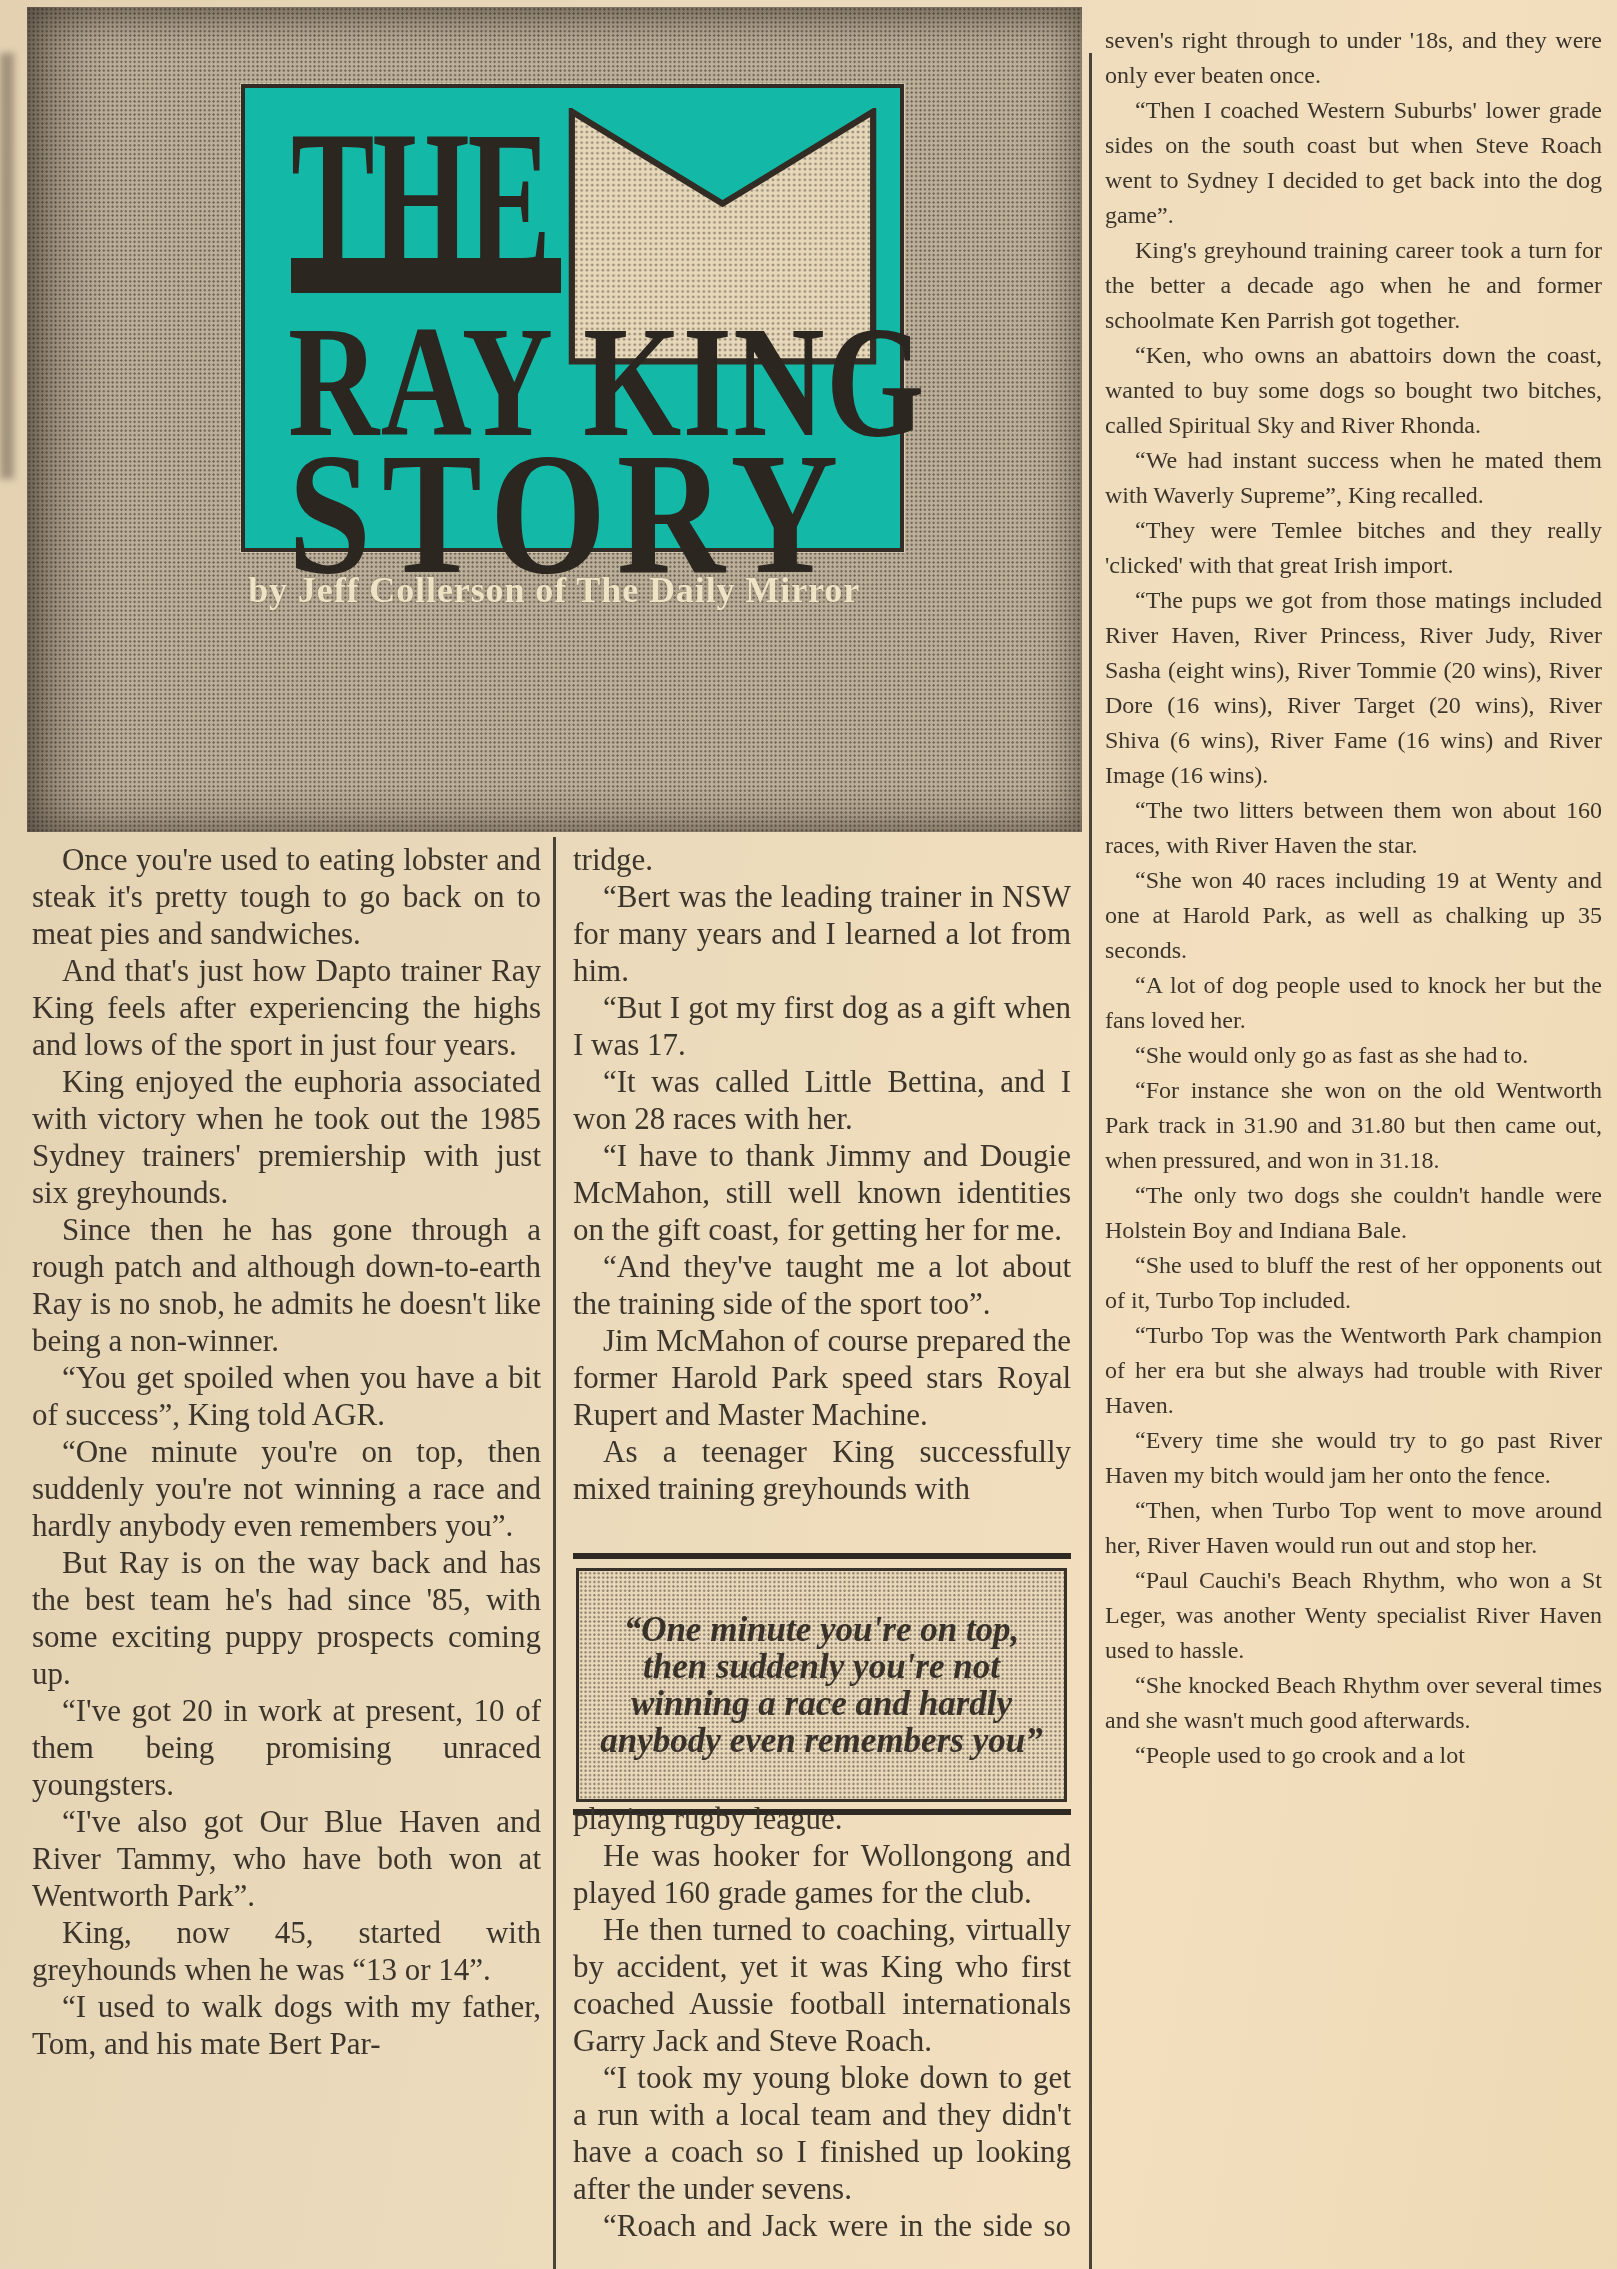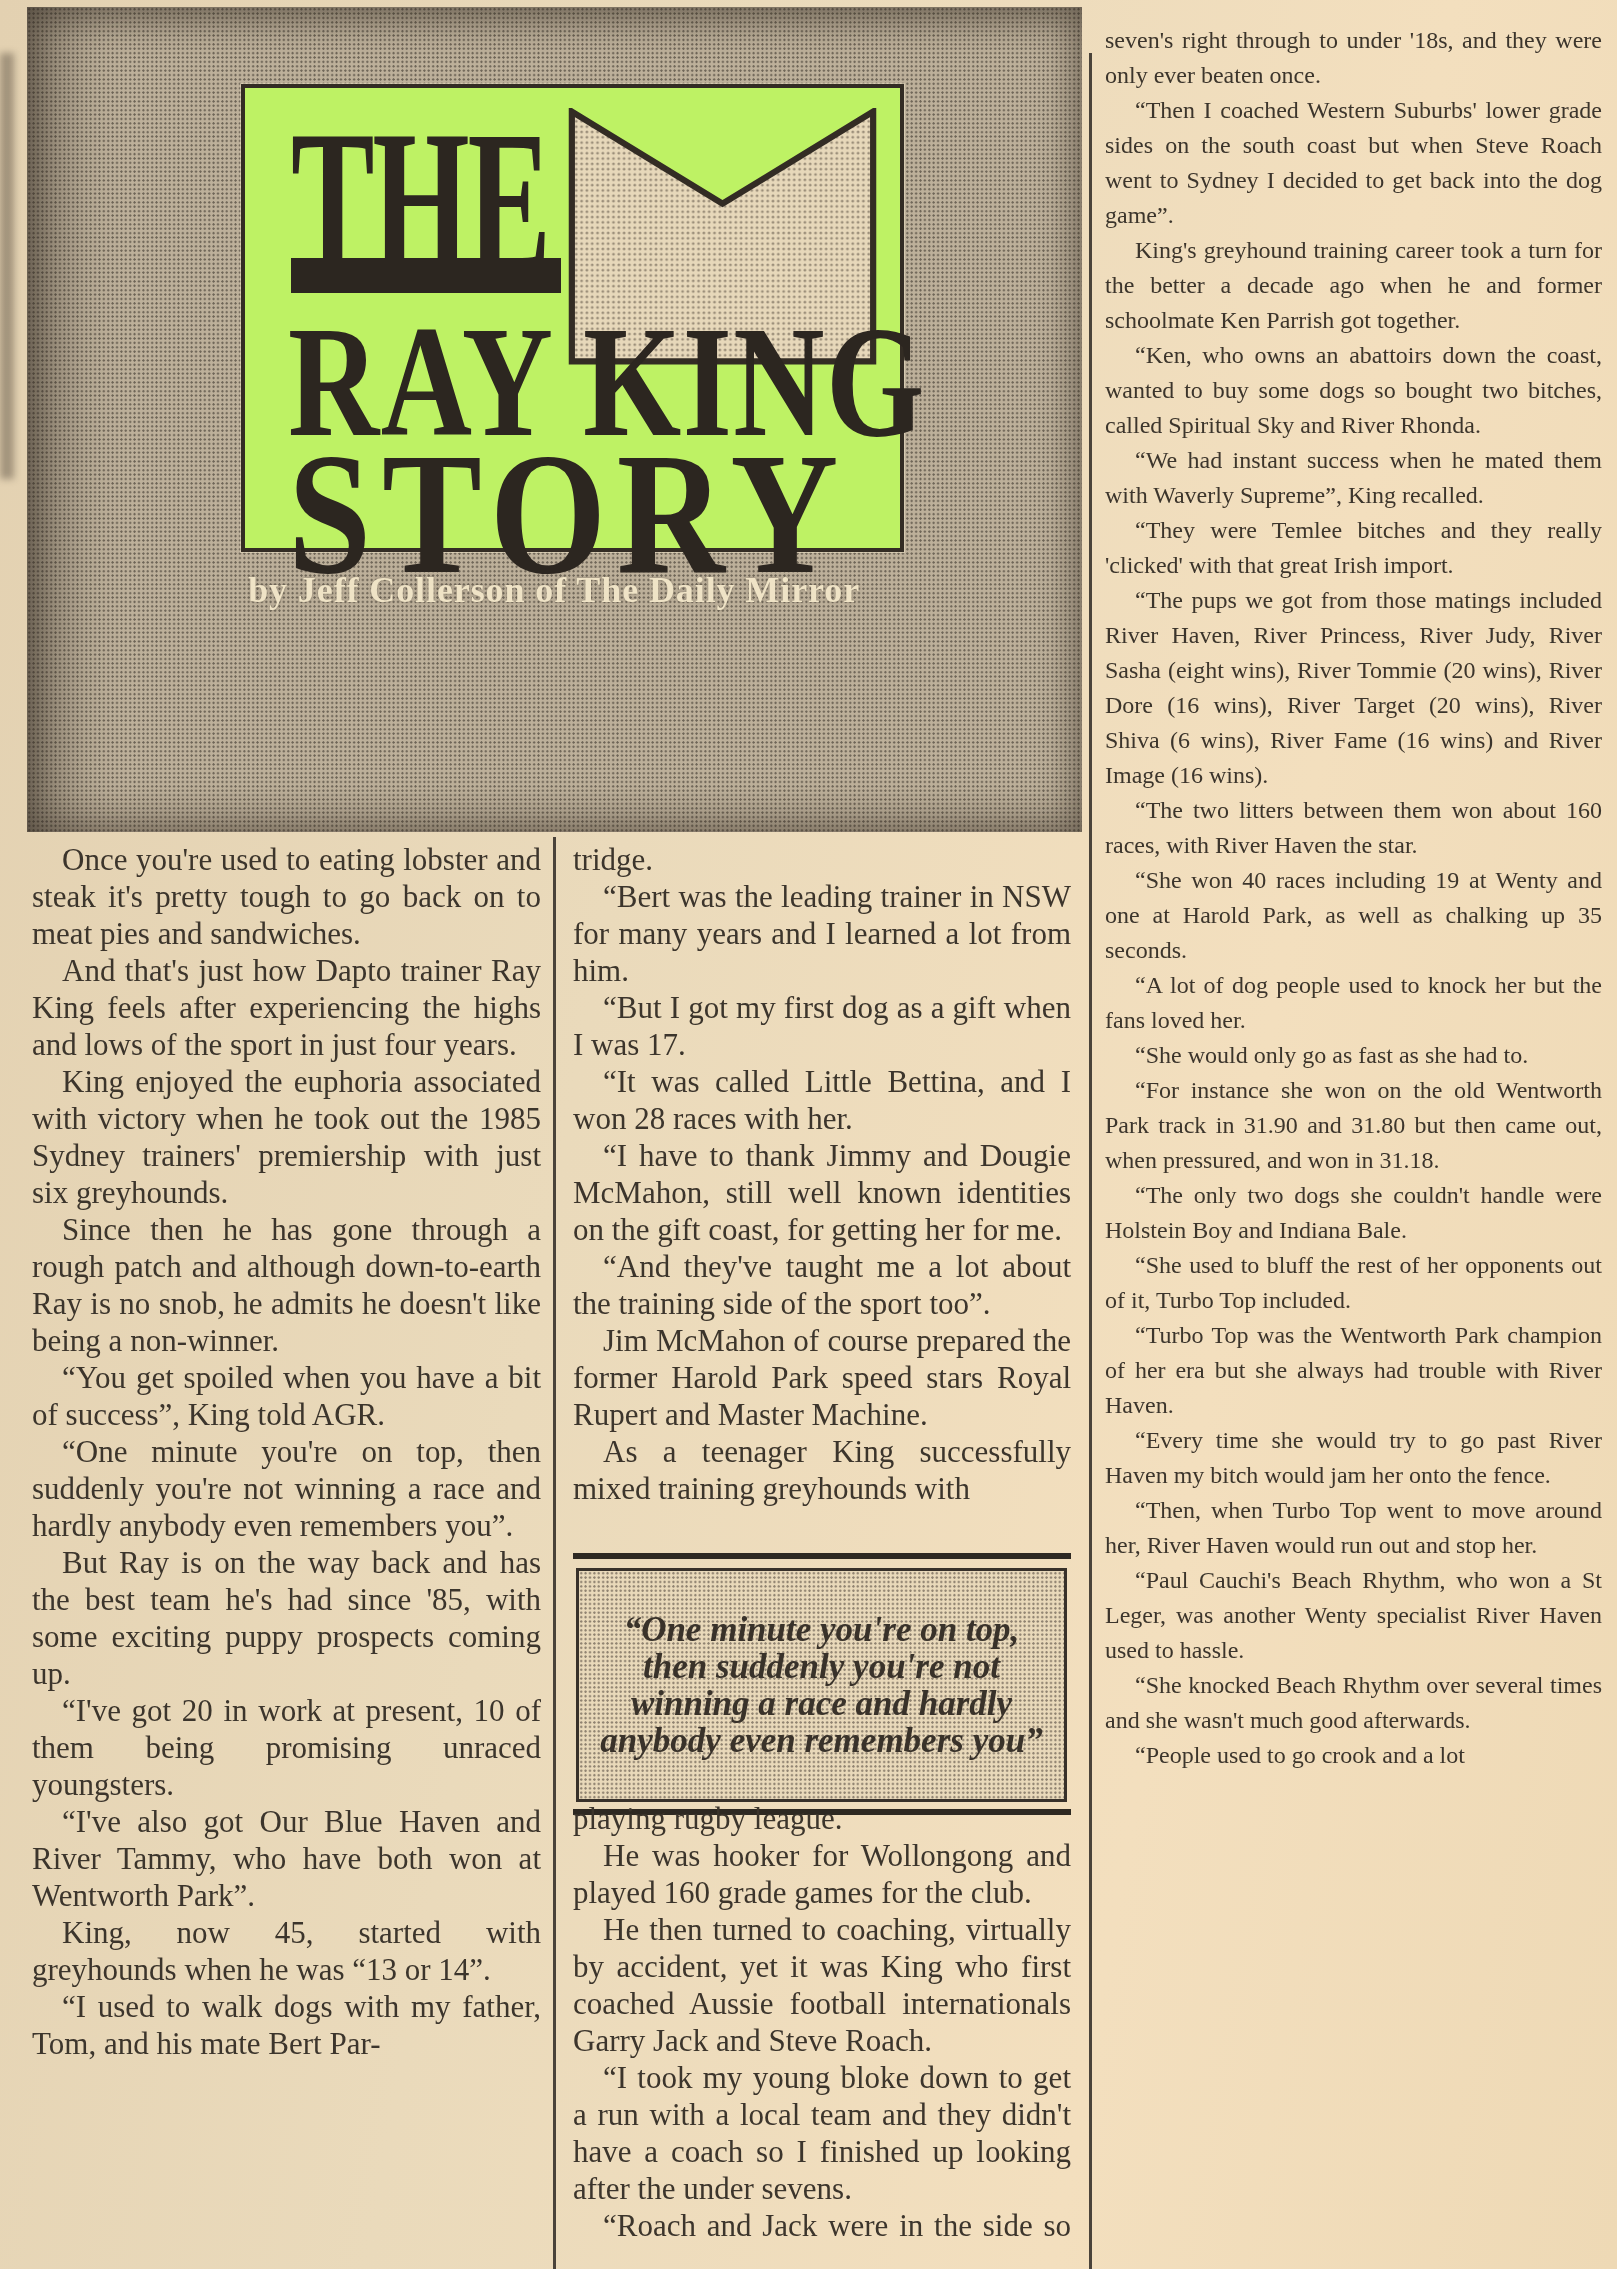--- a/index.html
+++ b/index.html
@@ -18,21 +18,21 @@
     box-shadow:inset 49px 0 62px -22px rgba(48,40,31,.5),
                inset -12.4px 0 35px rgba(48,40,31,.22),
                inset 0 16px 31px rgba(48,40,31,.28),
                inset 0 -16px 31px rgba(48,40,31,.18);
   }
   .edge-shadow{position:absolute;left:0;top:53px;width:14px;height:426px;
     background:rgba(40,32,24,.35);filter:blur(3.5px);}
   
   .masthead{
     position:absolute;left:241px;top:84px;width:663px;height:468px;
-    background:#bef264;border:4.4px solid #332c24;box-sizing:border-box;
+    background:#14b8a6;border:4.4px solid #332c24;box-sizing:border-box;
     box-shadow:0 0 0 0.9px rgba(240,228,200,.6);
   }
   .m-the{
     position:absolute;left:46px;top:12.4px;
     font-weight:700;font-size:202px;line-height:1;color:#2c2620;
     transform:scaleX(.62);transform-origin:left top;letter-spacing:-3.5px;
     white-space:nowrap;
   }
   .m-bar{position:absolute;left:46px;top:170px;width:270px;height:35px;background:#2c2620;}
   .m-flag{position:absolute;right:23px;top:19.5px;}

